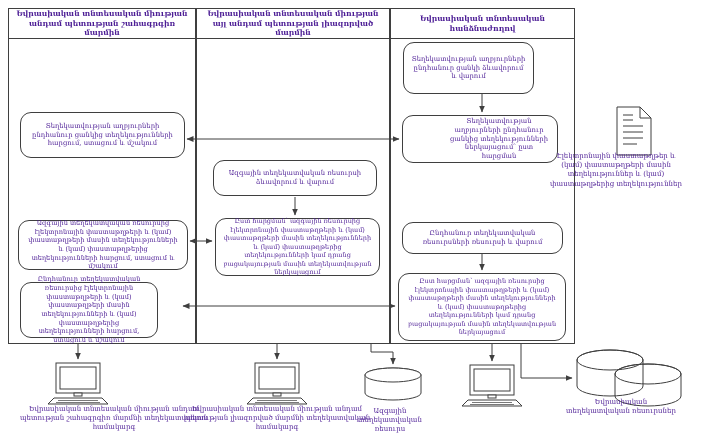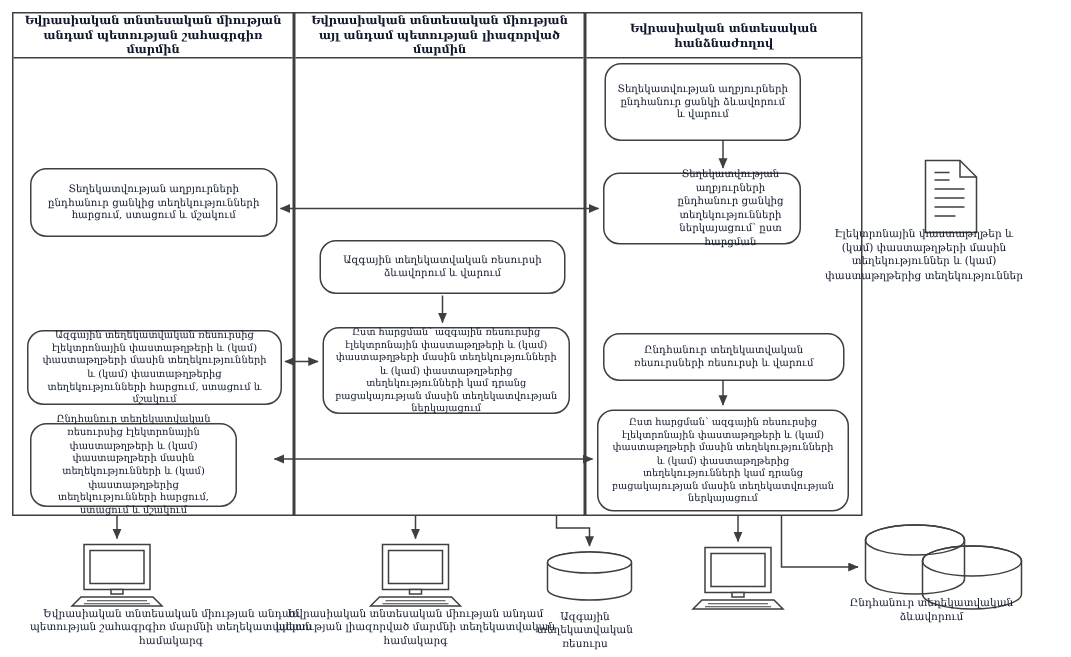--- a/index.html
+++ b/index.html
@@ -1,18 +1,18 @@
 <!DOCTYPE html>
 <html><head>
 <meta charset="utf-8">
 <style>
   html,body{margin:0;padding:0;background:#fff;}
   .canvas{
     position:relative;width:714px;height:438px;background:#ffffff;
-    font-family:"DejaVu Serif","DejaVu Sans",serif;color:#0f172a;overflow:hidden;
+    font-family:"DejaVu Serif","DejaVu Sans",serif;color:#4c1d95;overflow:hidden;
   }
   .lane{position:absolute;top:8px;height:336px;border:1px solid #3f3f3f;box-sizing:border-box;background:transparent;}
   .lane-header{
     height:30px;border-bottom:1px solid #3f3f3f;box-sizing:border-box;
     display:flex;align-items:center;justify-content:center;text-align:center;
     font-size:7.6px;font-weight:bold;line-height:1.25;padding:1px 6px;
   }
   .pbox{
     position:absolute;border:1px solid #3f3f3f;border-radius:11px;background:#fff;
     display:flex;align-items:center;justify-content:center;text-align:center;
@@ -38,21 +38,21 @@
   </div>
 
   <div class="pbox" style="left:20px;top:112px;width:165px;height:46px;">Տեղեկատվության աղբյուրների ընդհանուր ցանկից տեղեկությունների հարցում, ստացում և մշակում</div>
   <div class="pbox" style="left:18px;top:220px;width:170px;height:50px;font-size:6.6px;">Ազգային տեղեկատվական ռեսուրսից էլեկտրոնային փաստաթղթերի և (կամ) փաստաթղթերի մասին տեղեկությունների և (կամ) փաստաթղթերից տեղեկությունների հարցում, ստացում և մշակում</div>
   <div class="pbox" style="left:20px;top:282px;width:138px;height:56px;font-size:6.6px;">Ընդհանուր տեղեկատվական ռեսուրսից էլեկտրոնային փաստաթղթերի և (կամ) փաստաթղթերի մասին տեղեկությունների և (կամ) փաստաթղթերից տեղեկությունների հարցում, ստացում և մշակում</div>
 
   <div class="pbox" style="left:213px;top:160px;width:164px;height:36px;">Ազգային տեղեկատվական ռեսուրսի ձևավորում և վարում</div>
   <div class="pbox" style="left:215px;top:218px;width:165px;height:58px;font-size:6.5px;">Ըստ հարցման՝ ազգային ռեսուրսից էլեկտրոնային փաստաթղթերի և (կամ) փաստաթղթերի մասին տեղեկությունների և (կամ) փաստաթղթերից տեղեկությունների կամ դրանց բացակայության մասին տեղեկատվության ներկայացում</div>
 
   <div class="pbox" style="left:403px;top:42px;width:131px;height:52px;">Տեղեկատվության աղբյուրների ընդհանուր ցանկի ձևավորում և վարում</div>
-  <div class="pbox" style="left:402px;top:115px;width:132px;height:48px;padding-left:44px;">Տեղեկատվության աղբյուրների ընդհանուր ցանկից տեղեկությունների ներկայացում՝ ըստ հարցման</div>
+  <div class="pbox" style="left:402px;top:115px;width:156px;height:48px;padding-left:44px;">Տեղեկատվության աղբյուրների ընդհանուր ցանկից տեղեկությունների ներկայացում՝ ըստ հարցման</div>
   <div class="pbox" style="left:402px;top:222px;width:161px;height:32px;">Ընդհանուր տեղեկատվական ռեսուրսների ռեսուրսի և վարում</div>
   <div class="pbox" style="left:398px;top:273px;width:168px;height:68px;font-size:6.5px;">Ըստ հարցման՝ ազգային ռեսուրսից էլեկտրոնային փաստաթղթերի և (կամ) փաստաթղթերի մասին տեղեկությունների և (կամ) փաստաթղթերից տեղեկությունների կամ դրանց բացակայության մասին տեղեկատվության ներկայացում</div>
 
   <svg class="icon" style="left:616px;top:106px;" width="36" height="50" viewBox="0 0 36 50">
     <path d="M1,1 h23 l11,11 v37 h-34 z" fill="#fff" stroke="#3f3f3f"></path>
     <path d="M24,1 v11 h11" fill="none" stroke="#3f3f3f"></path>
     <path d="M7,9 h10 M7,14 h10 M7,20 h20 M7,26 h20 M7,32 h20 M7,38 h14" fill="none" stroke="#3f3f3f"></path>
   </svg>
   <div class="caption" style="left:548px;top:152px;width:136px;">Էլեկտրոնային փաստաթղթեր և (կամ) փաստաթղթերի մասին տեղեկություններ և (կամ) փաստաթղթերից տեղեկություններ</div>
 
@@ -95,21 +95,21 @@
   </svg>
 
   <svg class="icon" style="left:576px;top:348px;" width="112" height="62" viewBox="0 0 112 62">
     <g fill="none" stroke="#3f3f3f">
       <path d="M1,12 a33,10 0 0 1 66,0 v26 a33,10 0 0 1 -66,0 z"></path>
       <ellipse cx="34" cy="12" rx="33" ry="10"></ellipse>
       <path d="M39,26 a33,10 0 0 1 66,0 v22 a33,10 0 0 1 -66,0 z"></path>
       <ellipse cx="72" cy="26" rx="33" ry="10"></ellipse>
     </g>
   </svg>
-  <div class="caption" style="left:565px;top:398px;width:112px;">Ընդհանուր տեղեկատվական ձևավորում</div>
+  <div class="caption" style="left:565px;top:398px;width:112px;">Եվրասիական տեղեկատվական ռեսուրսներ</div>
 
   <svg class="arrows" width="714" height="438" viewBox="0 0 714 438">
     <defs>
       <marker id="ah" markerWidth="9" markerHeight="8" refX="6.5" refY="3" orient="auto-start-reverse">
         <path d="M0,0 L7,3 L0,6 Z" fill="#3f3f3f"></path>
       </marker>
     </defs>
     <g stroke="#3f3f3f" stroke-width="1" fill="none">
       <line x1="482" y1="94" x2="482" y2="112" marker-end="url(#ah)"></line>
       <line x1="187" y1="139" x2="399" y2="139" marker-start="url(#ah)" marker-end="url(#ah)"></line>

